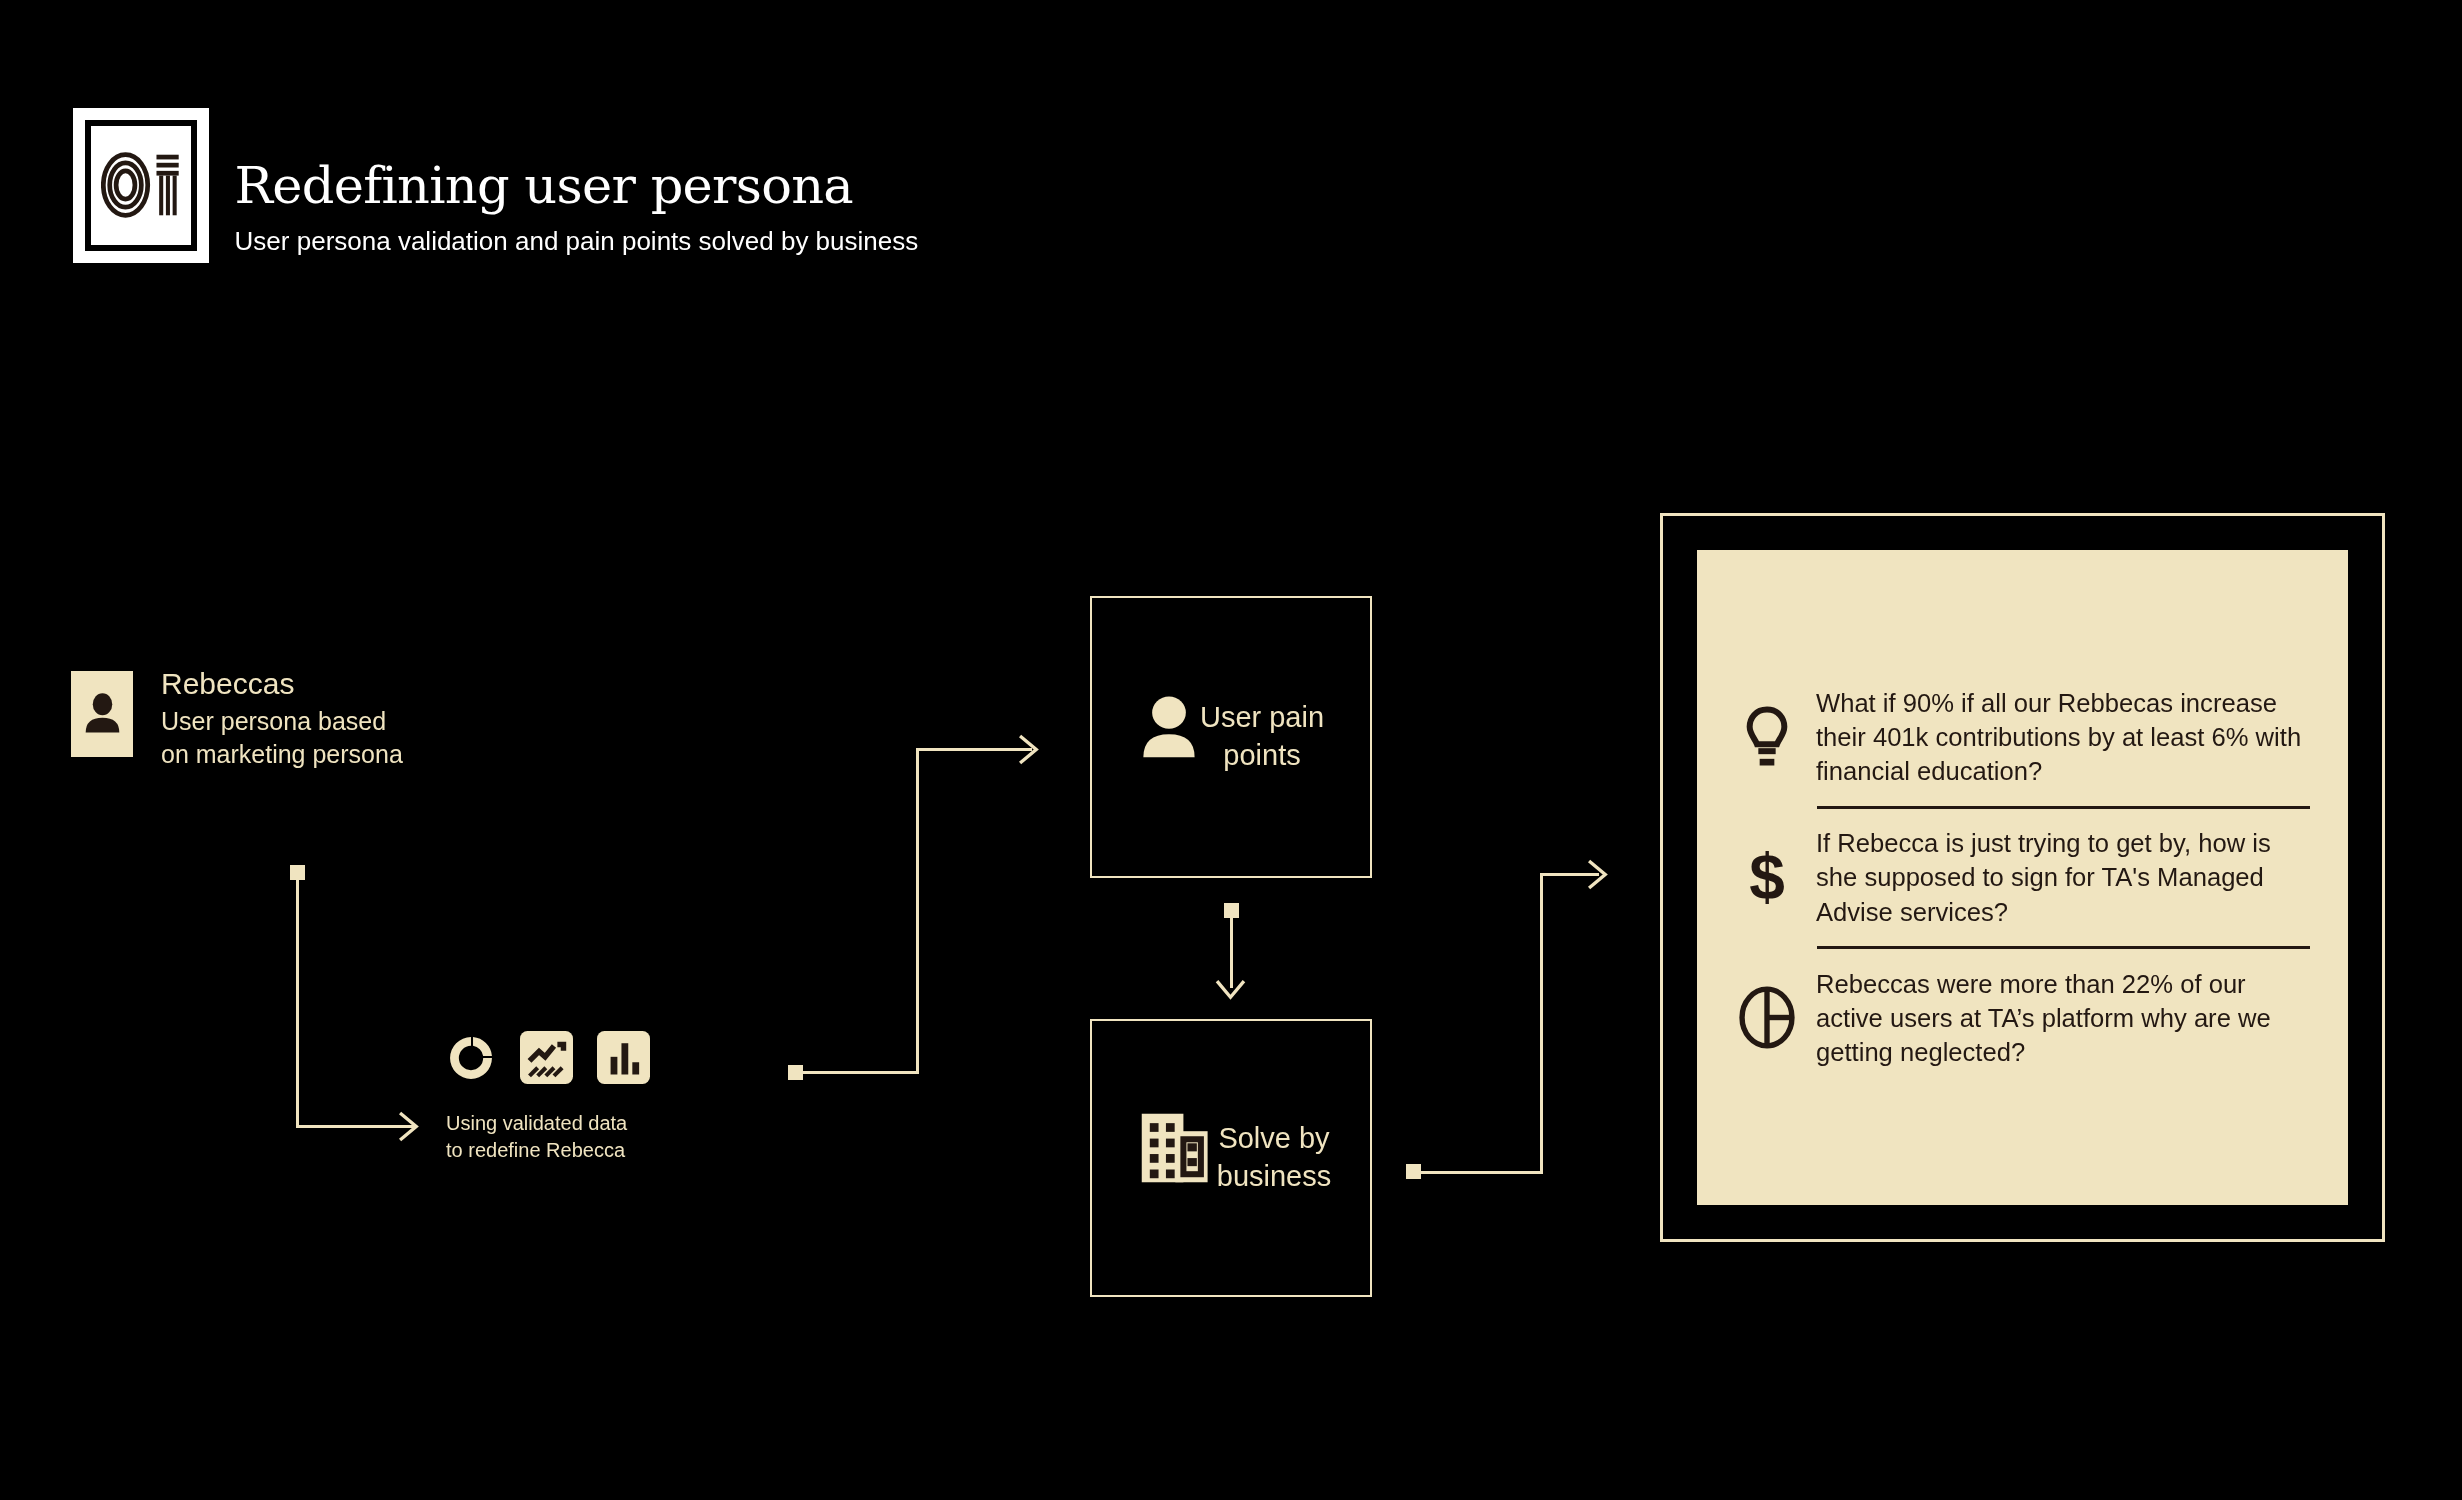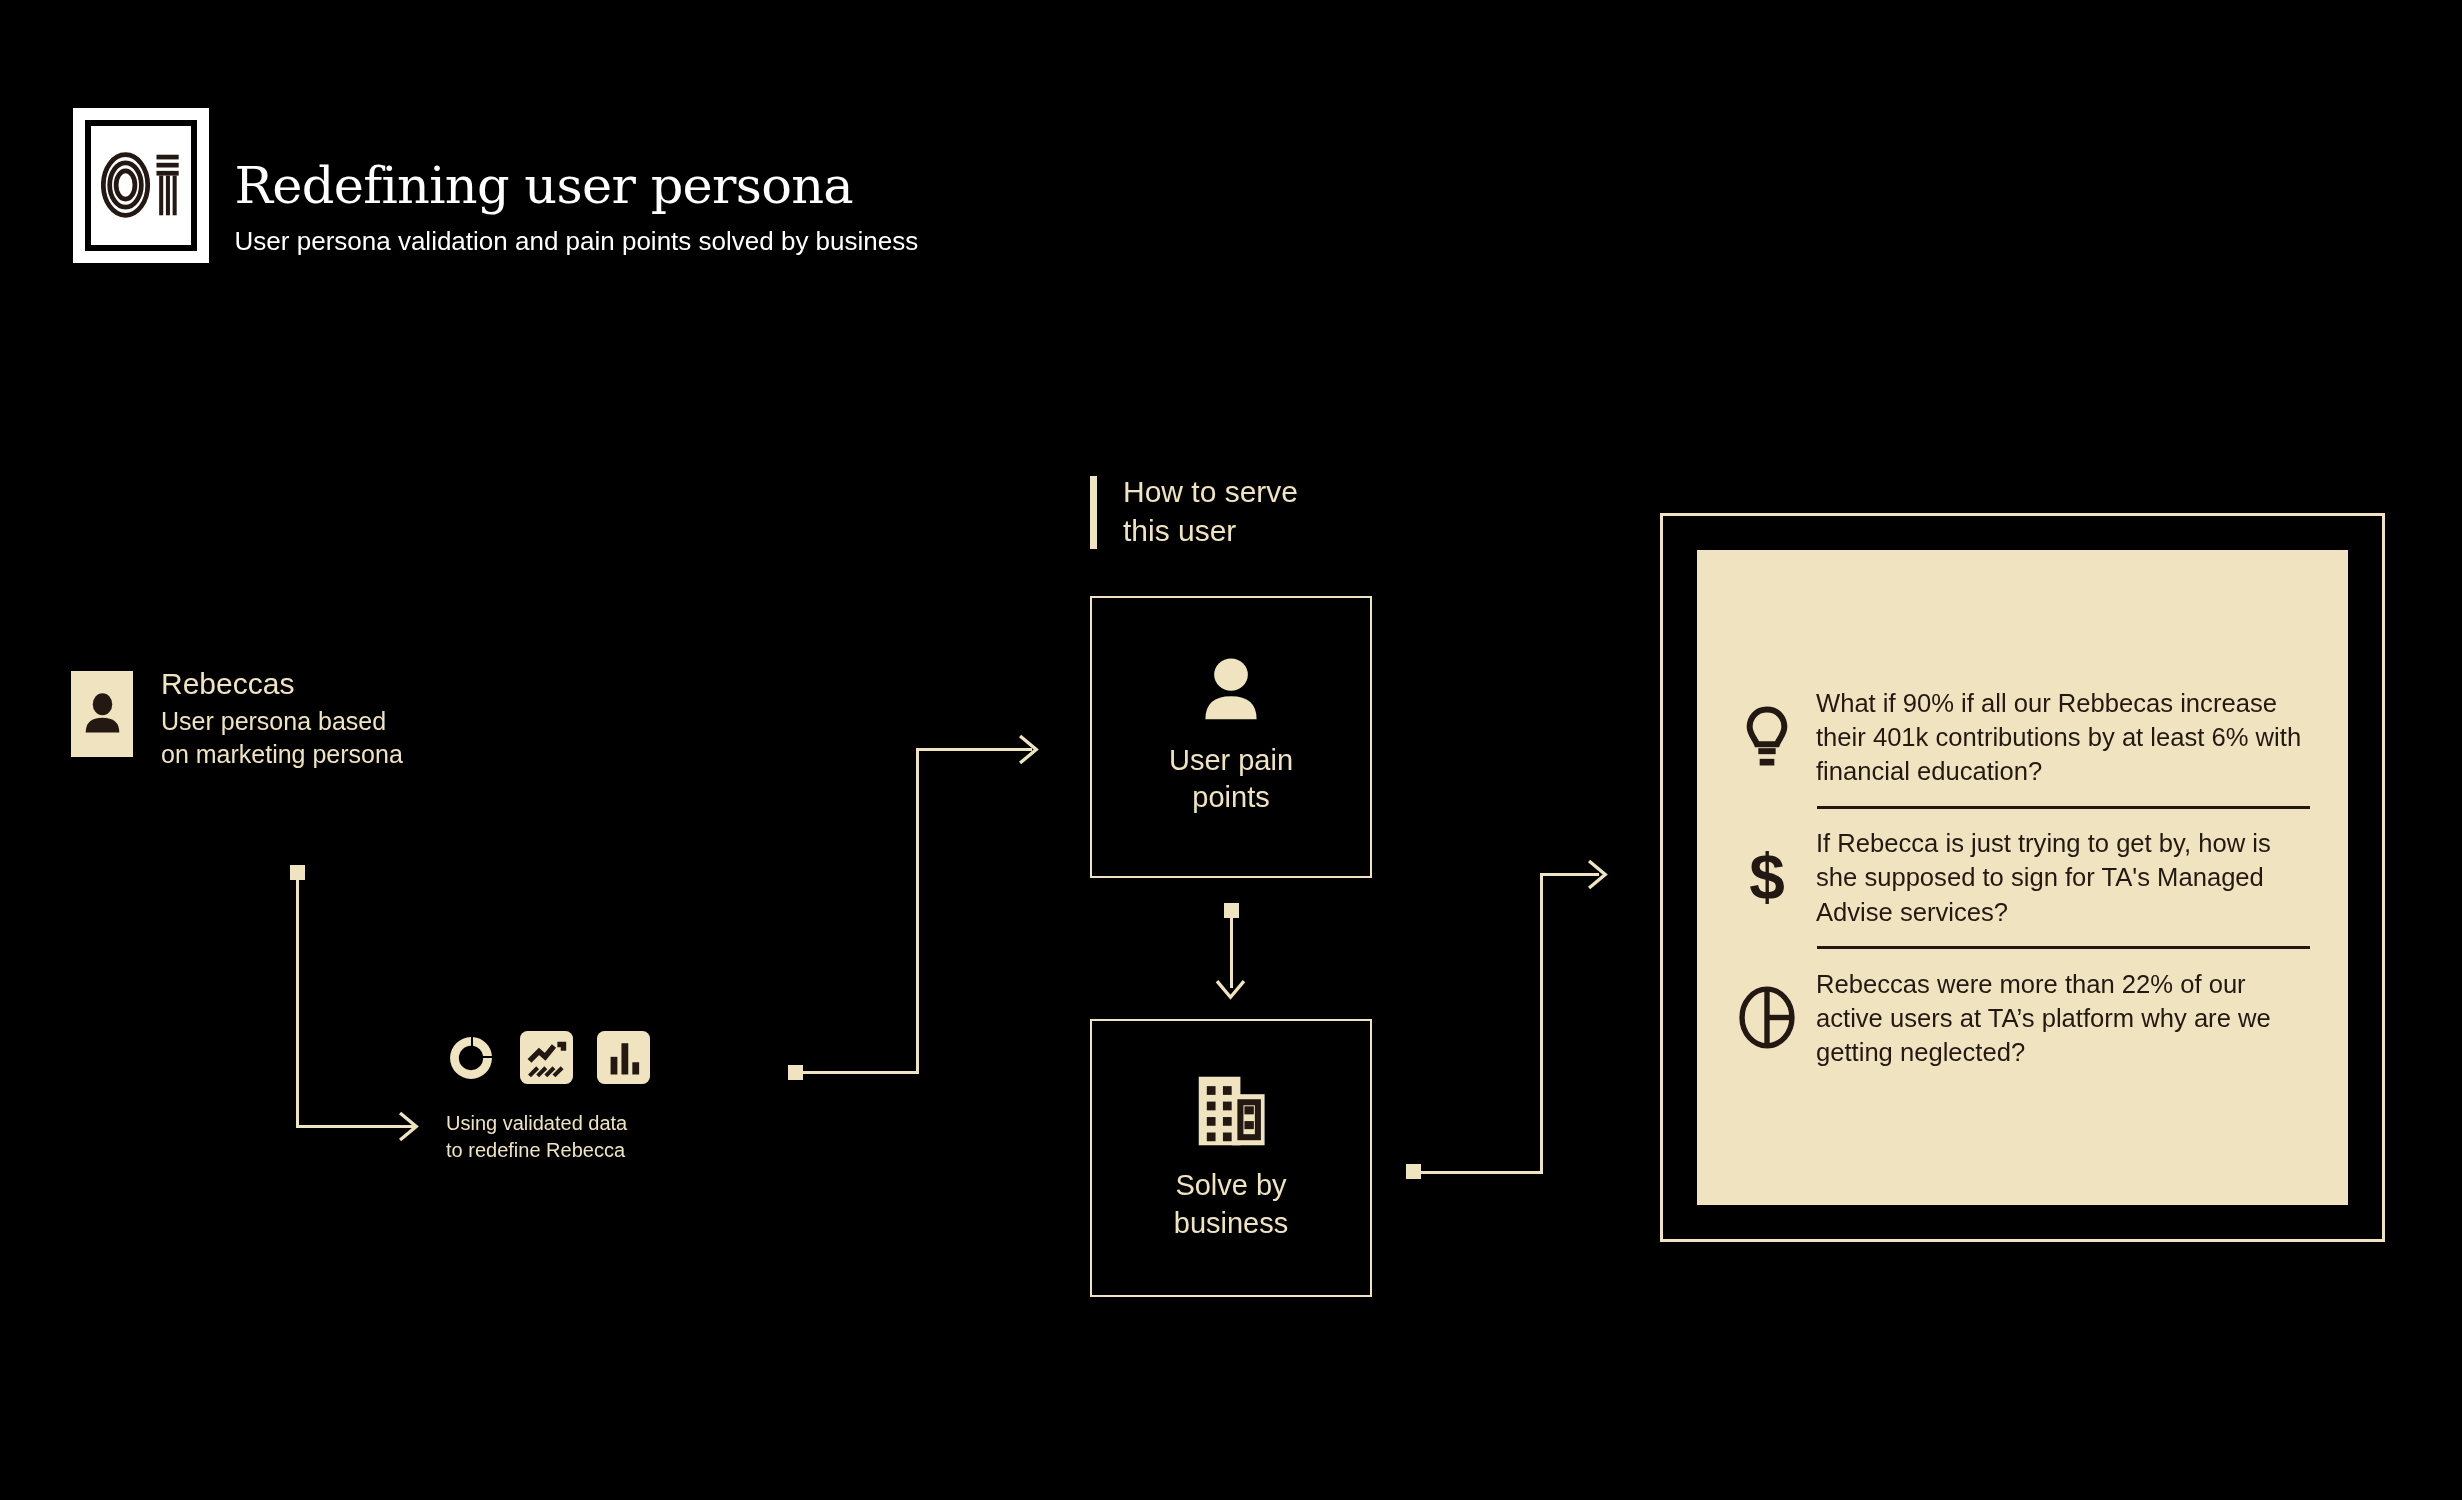--- a/index.html
+++ b/index.html
@@ -151,21 +151,21 @@
     white-space: pre-line;
     font-weight: 400;
   }
 
   
   .flow-box {
     position: absolute;
     border: 2.7px solid #f0e4c0;
     box-sizing: border-box;
     display: flex;
-    flex-direction: column;
+    flex-direction: row;
     align-items: center;
     justify-content: center;
     background: #000000;
   }
   .flow-box .box-icon { margin-bottom: 17.5px; }
   .flow-box .box-label {
     color: #f0e4c0;
     font-size: 29px;
     line-height: 1.3;
     text-align: center;
@@ -309,25 +309,20 @@
           <rect x="36" y="18" width="10" height="46" fill="#231812"></rect>
           <rect x="52" y="46" width="10" height="18" fill="#231812"></rect>
         </svg>
       </span>
 
     </div>
     <div class="data-caption">Using validated data
 to redefine Rebecca</div>
   </div>
 
-  <div class="section-label">
-    <div class="section-bar"></div>
-    <div class="section-title">How to serve
-this user</div>
-  </div>
 
   <div class="conn conn-sq" style="left:290px; top:865px;"></div>
   <div class="conn conn-v" style="left:296px; top:879px; height:248px;"></div>
   <div class="conn conn-h" style="left:296px; top:1125px; width:120px;"></div>
   <div class="conn" style="left:396px; top:1109px;">
     <svg width="27" height="35" viewBox="0 0 40 52" aria-hidden="true">
       <path d="M6 6 L30 26 L6 46" stroke="#f0e4c0" stroke-width="5" fill="none"></path>
     </svg>
   </div>
 

